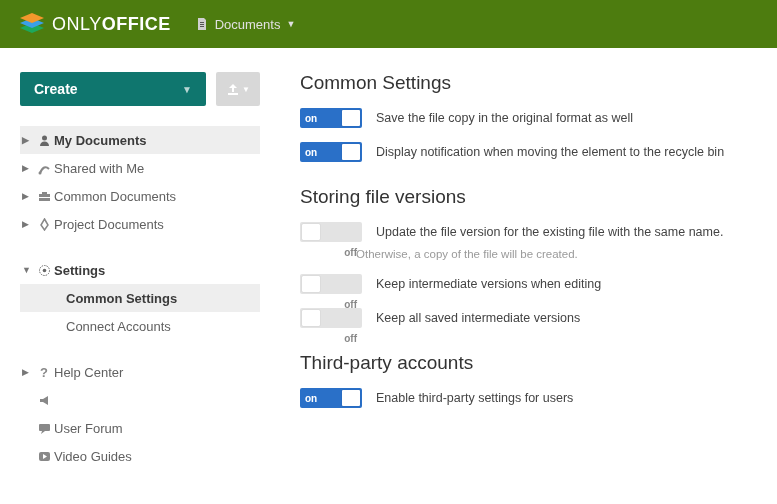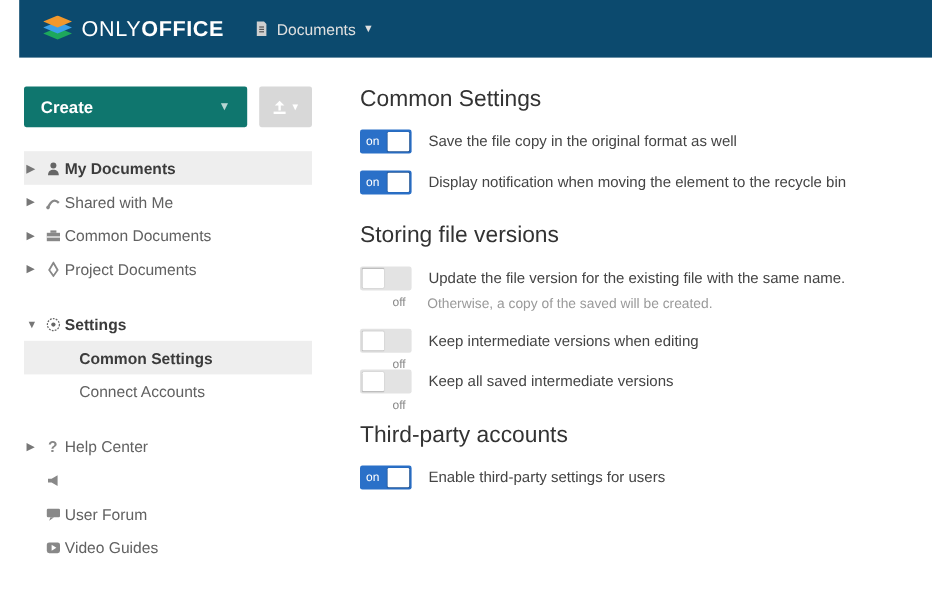--- a/index.html
+++ b/index.html
@@ -1,17 +1,17 @@
 <!DOCTYPE html>
 <html><head>
 <meta charset="utf-8">
 <style>
   * { box-sizing: border-box; margin: 0; padding: 0; }
   body { font-family: "Segoe UI", Arial, sans-serif; font-size: 13px; color: #333; background: #fff; width: 777px; }
-  .header { background: #0c4a6e; height: 48px; display: flex; align-items: center; padding: 12px 20px; margin-left: 16px; }
+  .header { background: #4d7c0f; height: 48px; display: flex; align-items: center; padding: 12px 20px; }
   .logo { display: flex; align-items: center; gap: 8px; }
   .logo-text { color: #fff; font-size: 18px; font-weight: 300; letter-spacing: 0.5px; }
   .logo-text b { font-weight: 600; }
   .hdr-doc { display: flex; align-items: center; gap: 6px; margin-left: 24px; color: #e0e0e0; font-size: 13px; cursor: pointer; }
   .main { display: flex; }
   .sidebar { width: 260px; padding: 24px 0 0 20px; }
   .btnrow { display: flex; gap: 10px; margin-bottom: 20px; }
   .create-btn { flex: 1; background: #0f766e; color: #fff; height: 34px; border: none; border-radius: 2px; font-size: 14px; font-weight: 600; display: flex; align-items: center; padding: 0 14px; justify-content: space-between; }
   .create-caret { color: #fff; opacity: .7; font-size: 10px; }
   .upload-btn { width: 44px; height: 34px; background: #d8d8d8; border: none; border-radius: 2px; color: #fff; display:flex; align-items:center; justify-content:center; gap:2px;}
@@ -20,21 +20,21 @@
   .nav-item.active { background: #eeeeee; }
   .nav-item.bold { font-weight: 700; color: #3b3b3b; }
   .exp { width: 12px; font-size: 9px; color: #777; }
   .nav-item .ic { width: 20px; display:flex; justify-content:center; color: #888; }
   .nav-item.active .ic, .nav-item.active { color:#3b3b3b; }
   .spacer { height: 18px; }
   .content { flex: 1; padding: 24px 24px 24px 40px; }
   h2 { font-size: 19px; font-weight: 400; color: #333; margin: 24px 0 14px 0; }
   h2:first-child { margin-top: 0; }
   .row { display: flex; align-items: center; gap: 14px; margin: 10px 0 14px 0; font-size: 12.5px; color: #444; }
-  .toggle { width: 43px; height: 20px; border-radius: 2px; background: #e3e3e3; display: flex; align-items: center; position: relative; font-size: 10px; font-weight:400; cursor:pointer; }
+  .toggle { width: 62px; height: 20px; border-radius: 2px; background: #e3e3e3; display: flex; align-items: center; position: relative; font-size: 10px; font-weight:700; cursor:pointer; }
   .toggle .knob { width: 18px; height: 16px; background: #fff; border-radius: 1px; position: absolute; top: 2px; box-shadow: 0 0 1px rgba(0,0,0,.3); }
   .toggle.on { background: #2a70c8; color:#fff; }
   .toggle.on .knob { right: 2px; }
   .toggle.on .lbl { position:absolute; left:5px; }
   .toggle.off { color:#888; }
   .toggle.off .knob { left: 2px; }
   .toggle.off .lbl { position:absolute; right:5px;margin-top:40px; }
   .hint { font-size: 11.5px; color: #9a9a9a; margin: -8px 0 14px 56px; }
   
   svg { display:block; }
@@ -196,21 +196,21 @@
     </div>
 
     <h2>Storing file versions</h2>
     <div class="row">
       <div class="toggle off">
           <span class="lbl">off</span>
           <div class="knob"></div>
         </div>
       <span>Update the file version for the existing file with the same name.</span>
     </div>
-    <div class="hint">Otherwise, a copy of the saved will be created.</div>
+    <div class="hint">Otherwise, a copy of the file will be created.</div>
     <div class="row">
       <div class="toggle off">
           <span class="lbl">off</span>
           <div class="knob"></div>
         </div>
       <span>Keep intermediate versions when editing</span>
     </div>
     <div class="row">
       <div class="toggle off">
           <span class="lbl">off</span>

